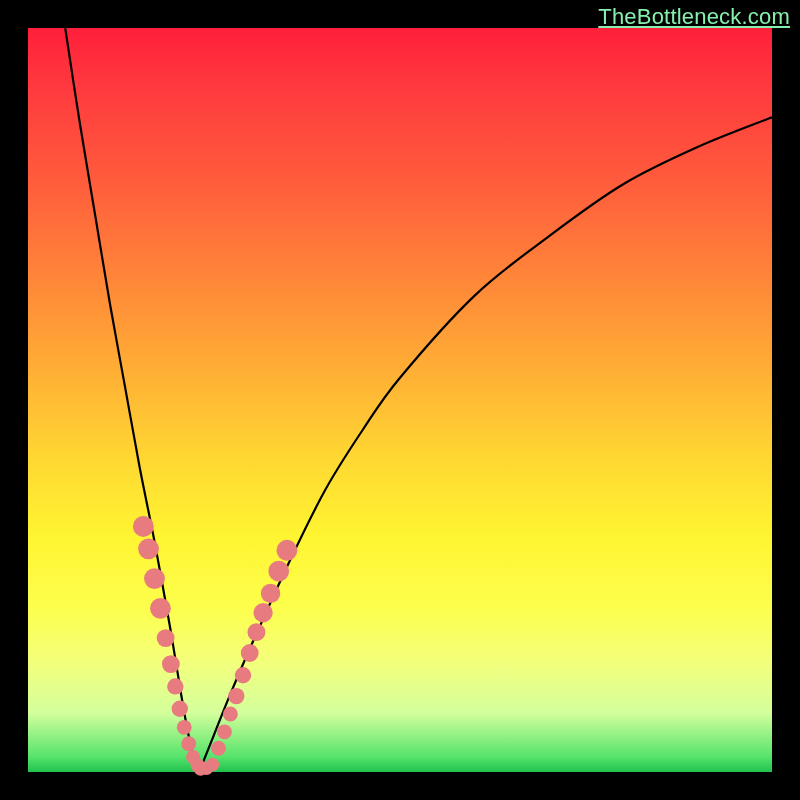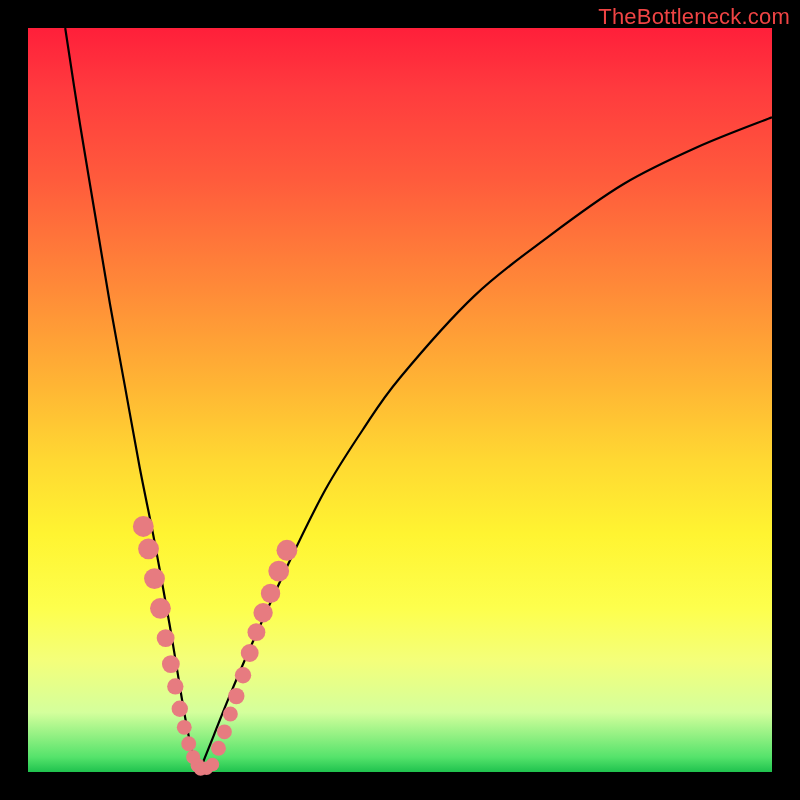--- a/index.html
+++ b/index.html
@@ -37,25 +37,26 @@
       #f4ff7a 85%,
       #d4ff9c 92%,
       #55e36b 98%,
       #1fc24e 100%
     );
   }
   .watermark {
     position: absolute;
     top: 4px;
     right: 10px;
-    color: #ef4444;
+    color: #86efac;
     font-size: 22px;
     font-weight: 500;
     letter-spacing: 0.2px;
     user-select: none;
+    text-decoration: underline;
   }
   svg.curves {
     position: absolute;
     left: 0;
     top: 0;
     width: 744px;
     height: 744px;
     overflow: visible;
   }
   .curve {

